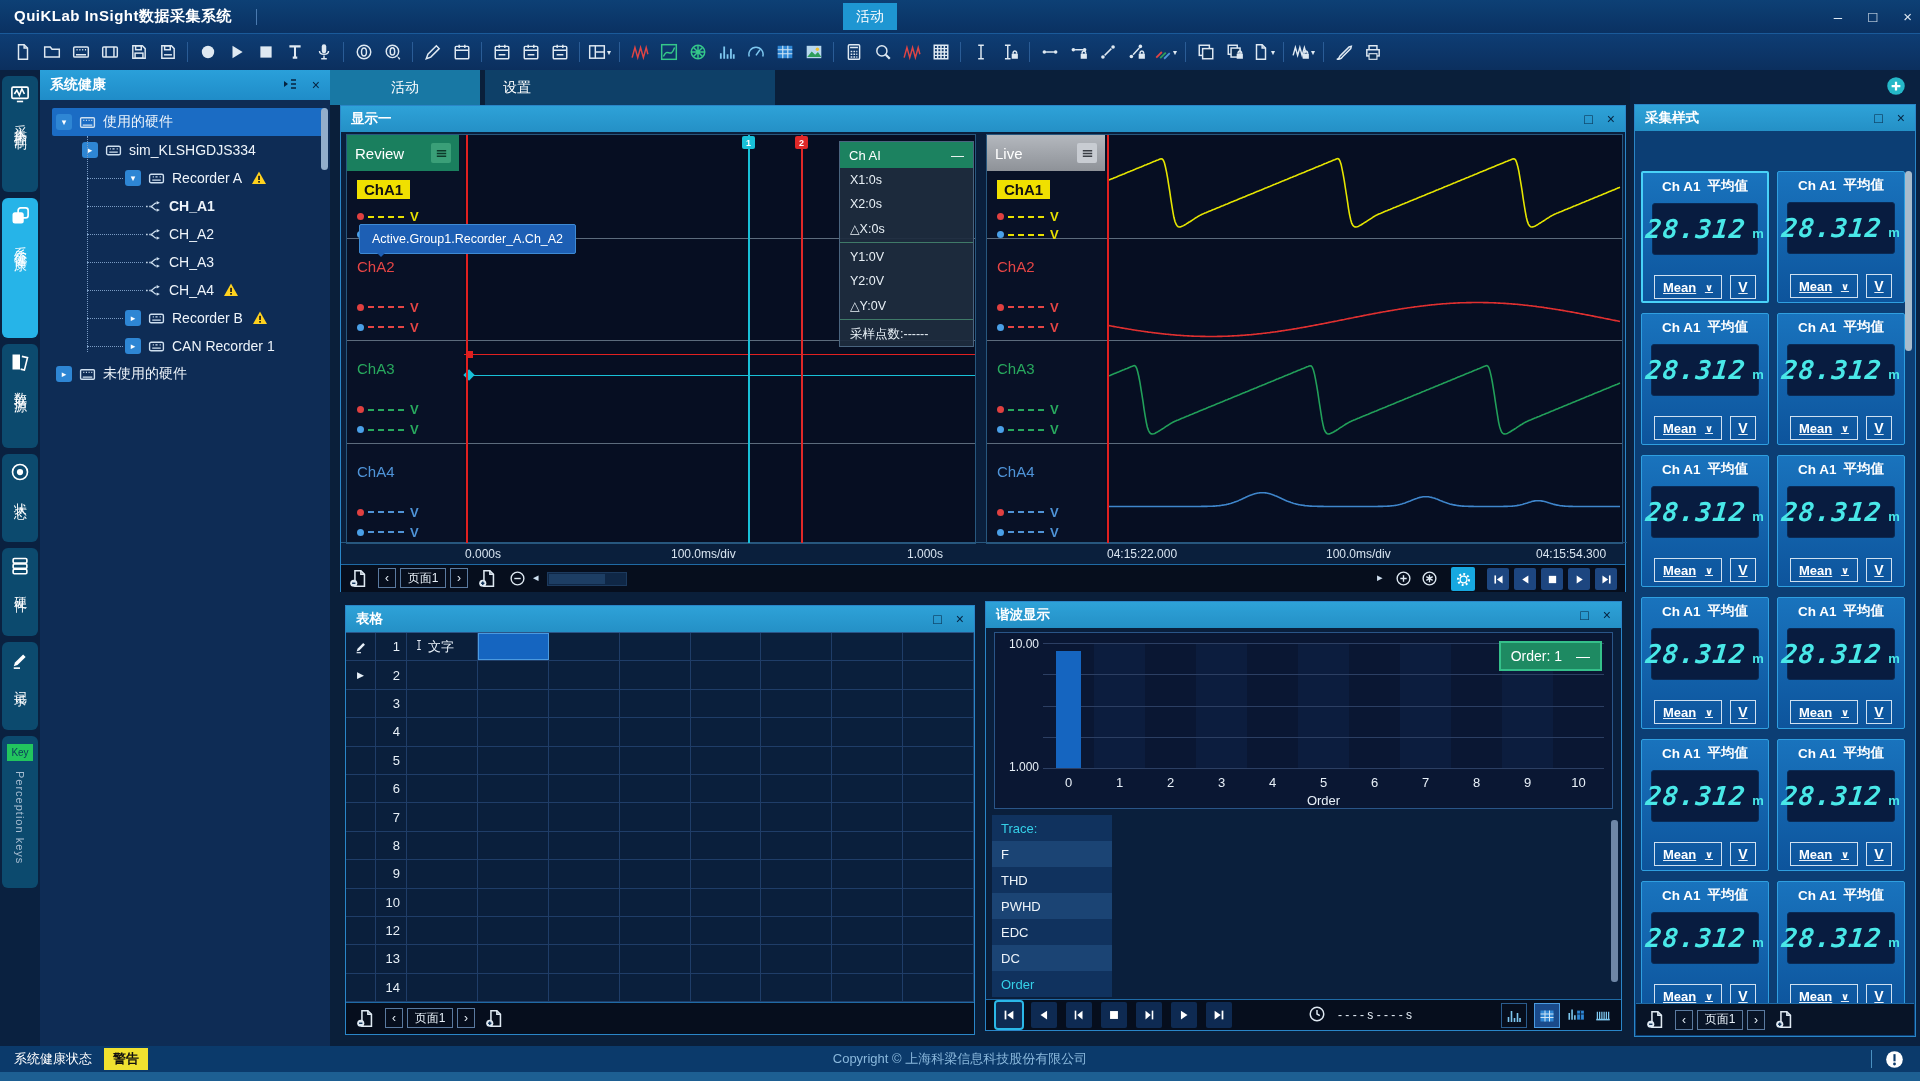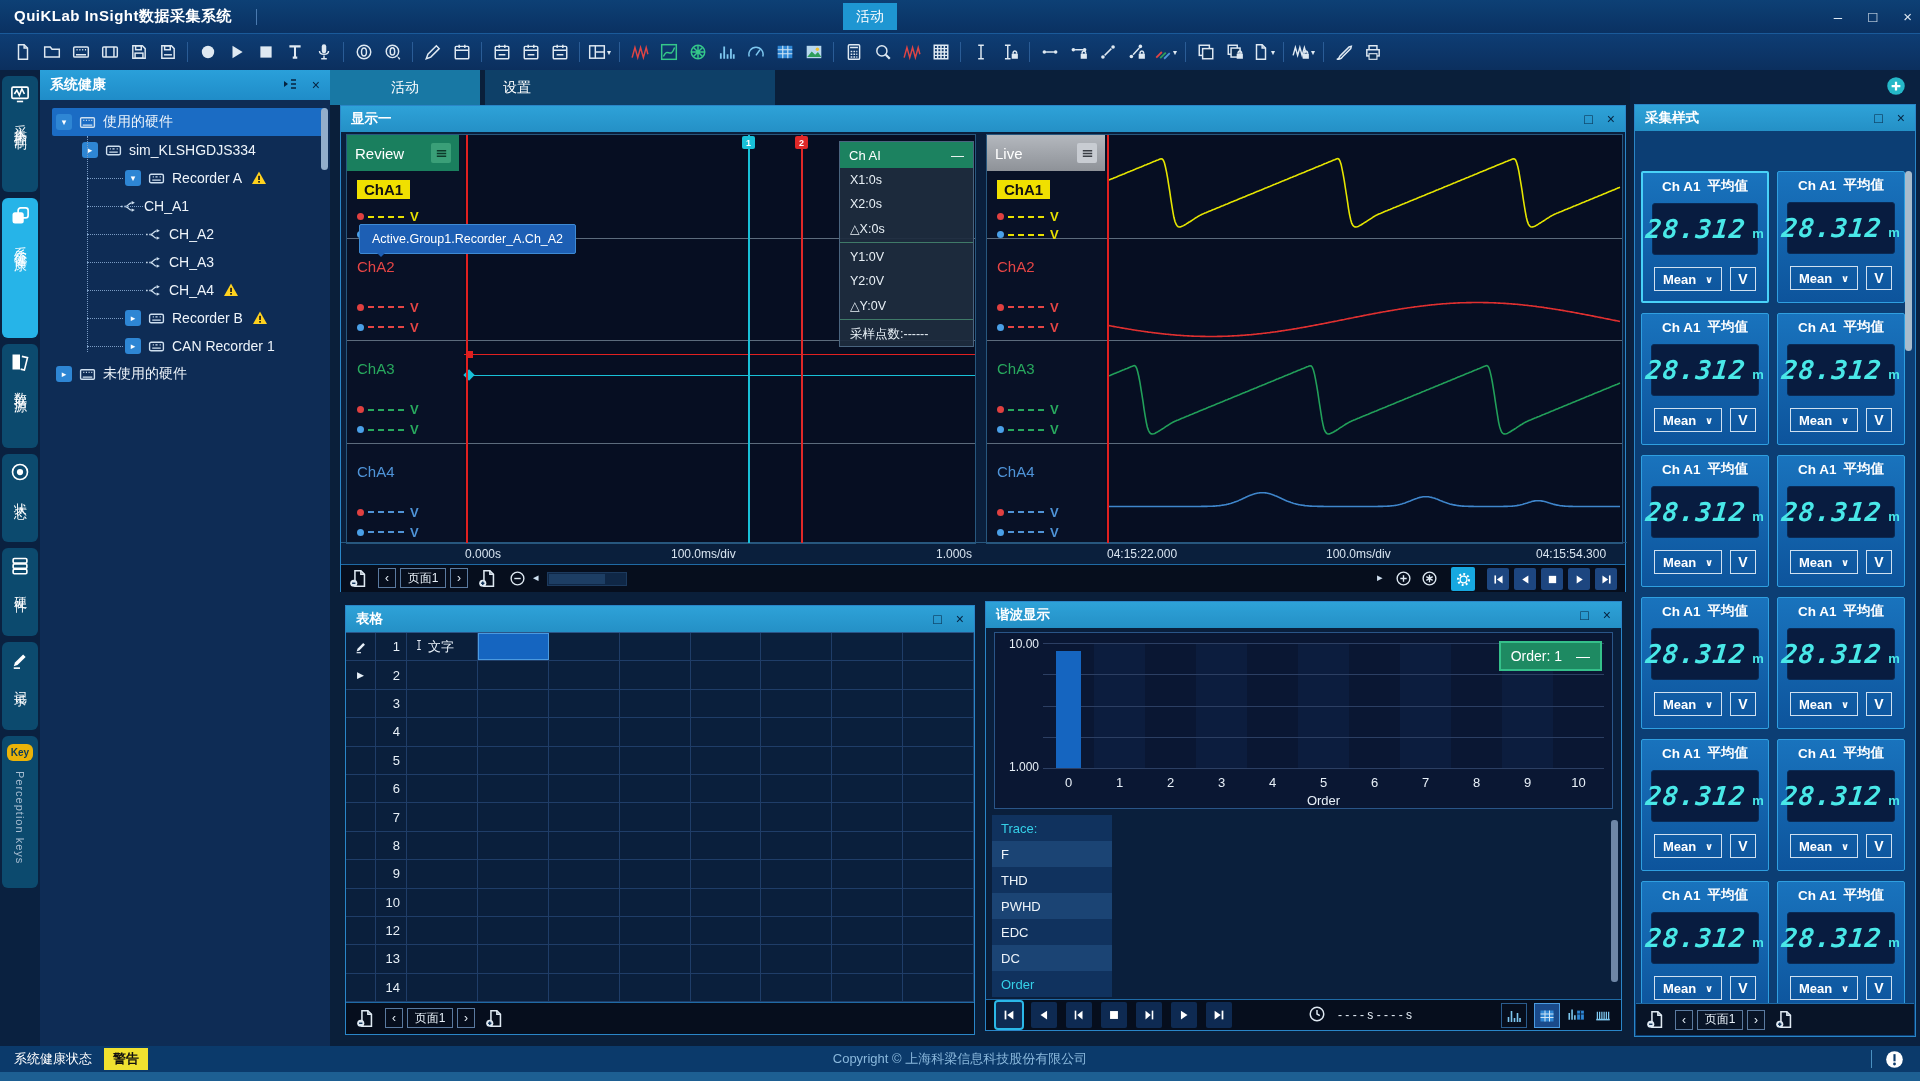--- a/index.html
+++ b/index.html
@@ -26,21 +26,21 @@
   .tbtn{width:26px;height:26px;display:flex;align-items:center;justify-content:center;margin:0 1.5px;}
   .tbtn .dd{font-size:8px;color:#dfe9f2;margin-left:1px;}
   .tsep{width:1px;height:20px;background:#2a5c96;margin:0 5px;}
 
   
   .activity{position:absolute;left:0;top:70px;width:40px;height:976px;background:#0a2140;}
   .atab{position:relative;margin:6px 0 0 2px;width:36px;border-radius:6px;background:#0c4a6e;
     display:flex;flex-direction:column;align-items:center;padding-top:8px;cursor:default;}
   .atab.active{background:#26b4e8;}
   .atab .alabel{writing-mode:vertical-rl;font-size:13px;letter-spacing:4px;color:#fff;margin-top:6px;margin-bottom:10px;}
-  .atab .keybadge{background:#eab308;color:#0a3a5c;font-weight:bold;font-size:10px;border-radius:6px;
+  .atab .keybadge{background:#22c55e;color:#0a3a5c;font-weight:normal;font-size:10px;border-radius:0;
     padding:3px 4px;margin-bottom:4px;}
   .atab .alabel.gray{color:#a8bed2;letter-spacing:1px;font-size:11px;}
 
   
   .treepanel{position:absolute;left:40px;top:70px;width:290px;height:976px;background:#0e2c55;}
   .panelhdr{height:30px;background:linear-gradient(#2aa0da,#1f8cc8);display:flex;align-items:center;
     padding:0 10px;font-size:14px;font-weight:bold;color:#fff;}
   .panelhdr .sp{flex:1;}
   .hdric{font-size:14px;font-weight:normal;color:#06233f;margin-left:14px;cursor:default;}
   .treebody{position:relative;padding-top:8px;height:946px;overflow:hidden;}
@@ -128,21 +128,21 @@
   .mcard{position:absolute;width:128px;height:132px;border:1px solid #2f9fe0;border-radius:2px;
     background:linear-gradient(#1973bd,#0d549c);}
   .mcard.first{border:2px solid #49d2f8;}
   .mtitle{height:26px;display:flex;align-items:center;justify-content:center;gap:7px;
     font-size:13.5px;font-weight:bold;color:#fff;}
   .lcd{margin:4px 9px 0 9px;height:52px;background:#081c40;border:1px solid #0a2a55;border-radius:3px;
     display:flex;align-items:baseline;justify-content:center;padding-top:10px;}
   .lcdval{font-family:"DejaVu Sans Mono",monospace;font-style:italic;font-weight:bold;font-size:26px;
     color:#49e8e8;letter-spacing:1px;transform:skewX(-6deg);}
   .lcdunit{font-size:13px;color:#49e8e8;margin-left:6px;font-weight:bold;}
-  .mctrls{display:flex;align-items:flex-start;justify-content:center;gap:8px;margin-top:12px;}
+  .mctrls{display:flex;align-items:flex-start;justify-content:center;gap:8px;margin-top:20px;text-decoration:underline;}
   .meanbox{width:68px;height:24px;border:1px solid #cfe0f0;display:flex;align-items:center;justify-content:space-between;
     padding:0 8px;font-size:13px;font-weight:bold;color:#fff;}
   .vbox{width:26px;height:24px;border:1px solid #cfe0f0;display:flex;align-items:center;justify-content:center;
     font-size:14px;font-weight:bold;color:#fff;}
   .rpscroll{position:absolute;right:3px;top:66px;width:7px;height:180px;border-radius:4px;background:#a8bccd;}
   .rpagebar{position:absolute;left:1px;right:1px;bottom:1px;height:32px;background:#081427;border-top:1px solid #1f6aa5;
     display:flex;align-items:center;padding-left:10px;}
 
   
   .statusbar{position:absolute;left:0;top:1046px;width:1920px;height:26px;background:#0b3a6b;
@@ -543,21 +543,21 @@
           </span>
           <span>Recorder A</span>
           <span style="margin-left:9px;display:flex;">
             <svg width="16" height="16" viewBox="0 0 16 16">
               <path d="M8 1.5L15 14H1z" fill="#ffd21e"></path>
               <rect x="7.2" y="5.8" width="1.7" height="4.2" fill="#1a1a1a"></rect>
               <rect x="7.2" y="11" width="1.7" height="1.7" fill="#1a1a1a"></rect>
             </svg>
           </span>
         </div>
-        <div class="trow" style="padding-left: 80px;">
+        <div class="trow" style="padding-left: 105px; font-weight: bold;">
           <span class="texticon">
             <svg width="17" height="17" viewBox="0 0 16 16">
               <path d="M1 8h4" stroke="#cfe0f0" stroke-width="1.2" stroke-dasharray="1.5 1.5" fill="none"></path>
               <path d="M5 8c3 0 3-3.5 6-3.5M5 8c3 0 3 3.5 6 3.5" fill="none" stroke="#cfe0f0" stroke-width="1.2"></path>
               <path d="M11 2.8l3 1.6-3 1.6zM11 9.8l3 1.6-3 1.6z" fill="#cfe0f0"></path>
             </svg>
           </span>
           <span>CH_A1</span>
         </div>
         <div class="trow" style="padding-left: 105px;">
@@ -788,21 +788,21 @@
           </div>
           <div class="legrow" style="top:389.5px;">
         <span class="legdot" style="background:#4aa0e8;"></span>
         <span class="legdash" style="border-color:#4f94d8;"></span>
         <span class="legv" style="color:#4f94d8;">V</span>
           </div>
         </div>
       <div class="axisstrip" id="axisStrip" style="left:0;top:436px;width:1286px;">
           <span style="left:124px;">0.000s</span>
     <span style="left:330px;">100.0ms/div</span>
-    <span style="left:595px;">1.000s</span>
+    <span style="left:566px;">1.000s</span>
     <span style="left:766px;">04:15:22.000</span>
     <span style="left:985px;">100.0ms/div</span>
     <span style="left:1195px;">04:15:54.300</span>
         </div>
       <div class="dtoolbar" id="dispToolbar" style="left:0;top:458px;width:1284px;height:28px;">
           <div class="pagenav" style="position:absolute;left:8px;top:3px;">
             <span class="circbtn" style="margin-right:6px;">
               <svg width="19" height="19" viewBox="0 0 16 16">
                 <path d="M5 1.5h5l3 3v10H5z" fill="none" stroke="#dfe9f2" stroke-width="1.3"></path>
                 <path d="M10 1.5v3h3" fill="none" stroke="#dfe9f2" stroke-width="1.3"></path>

